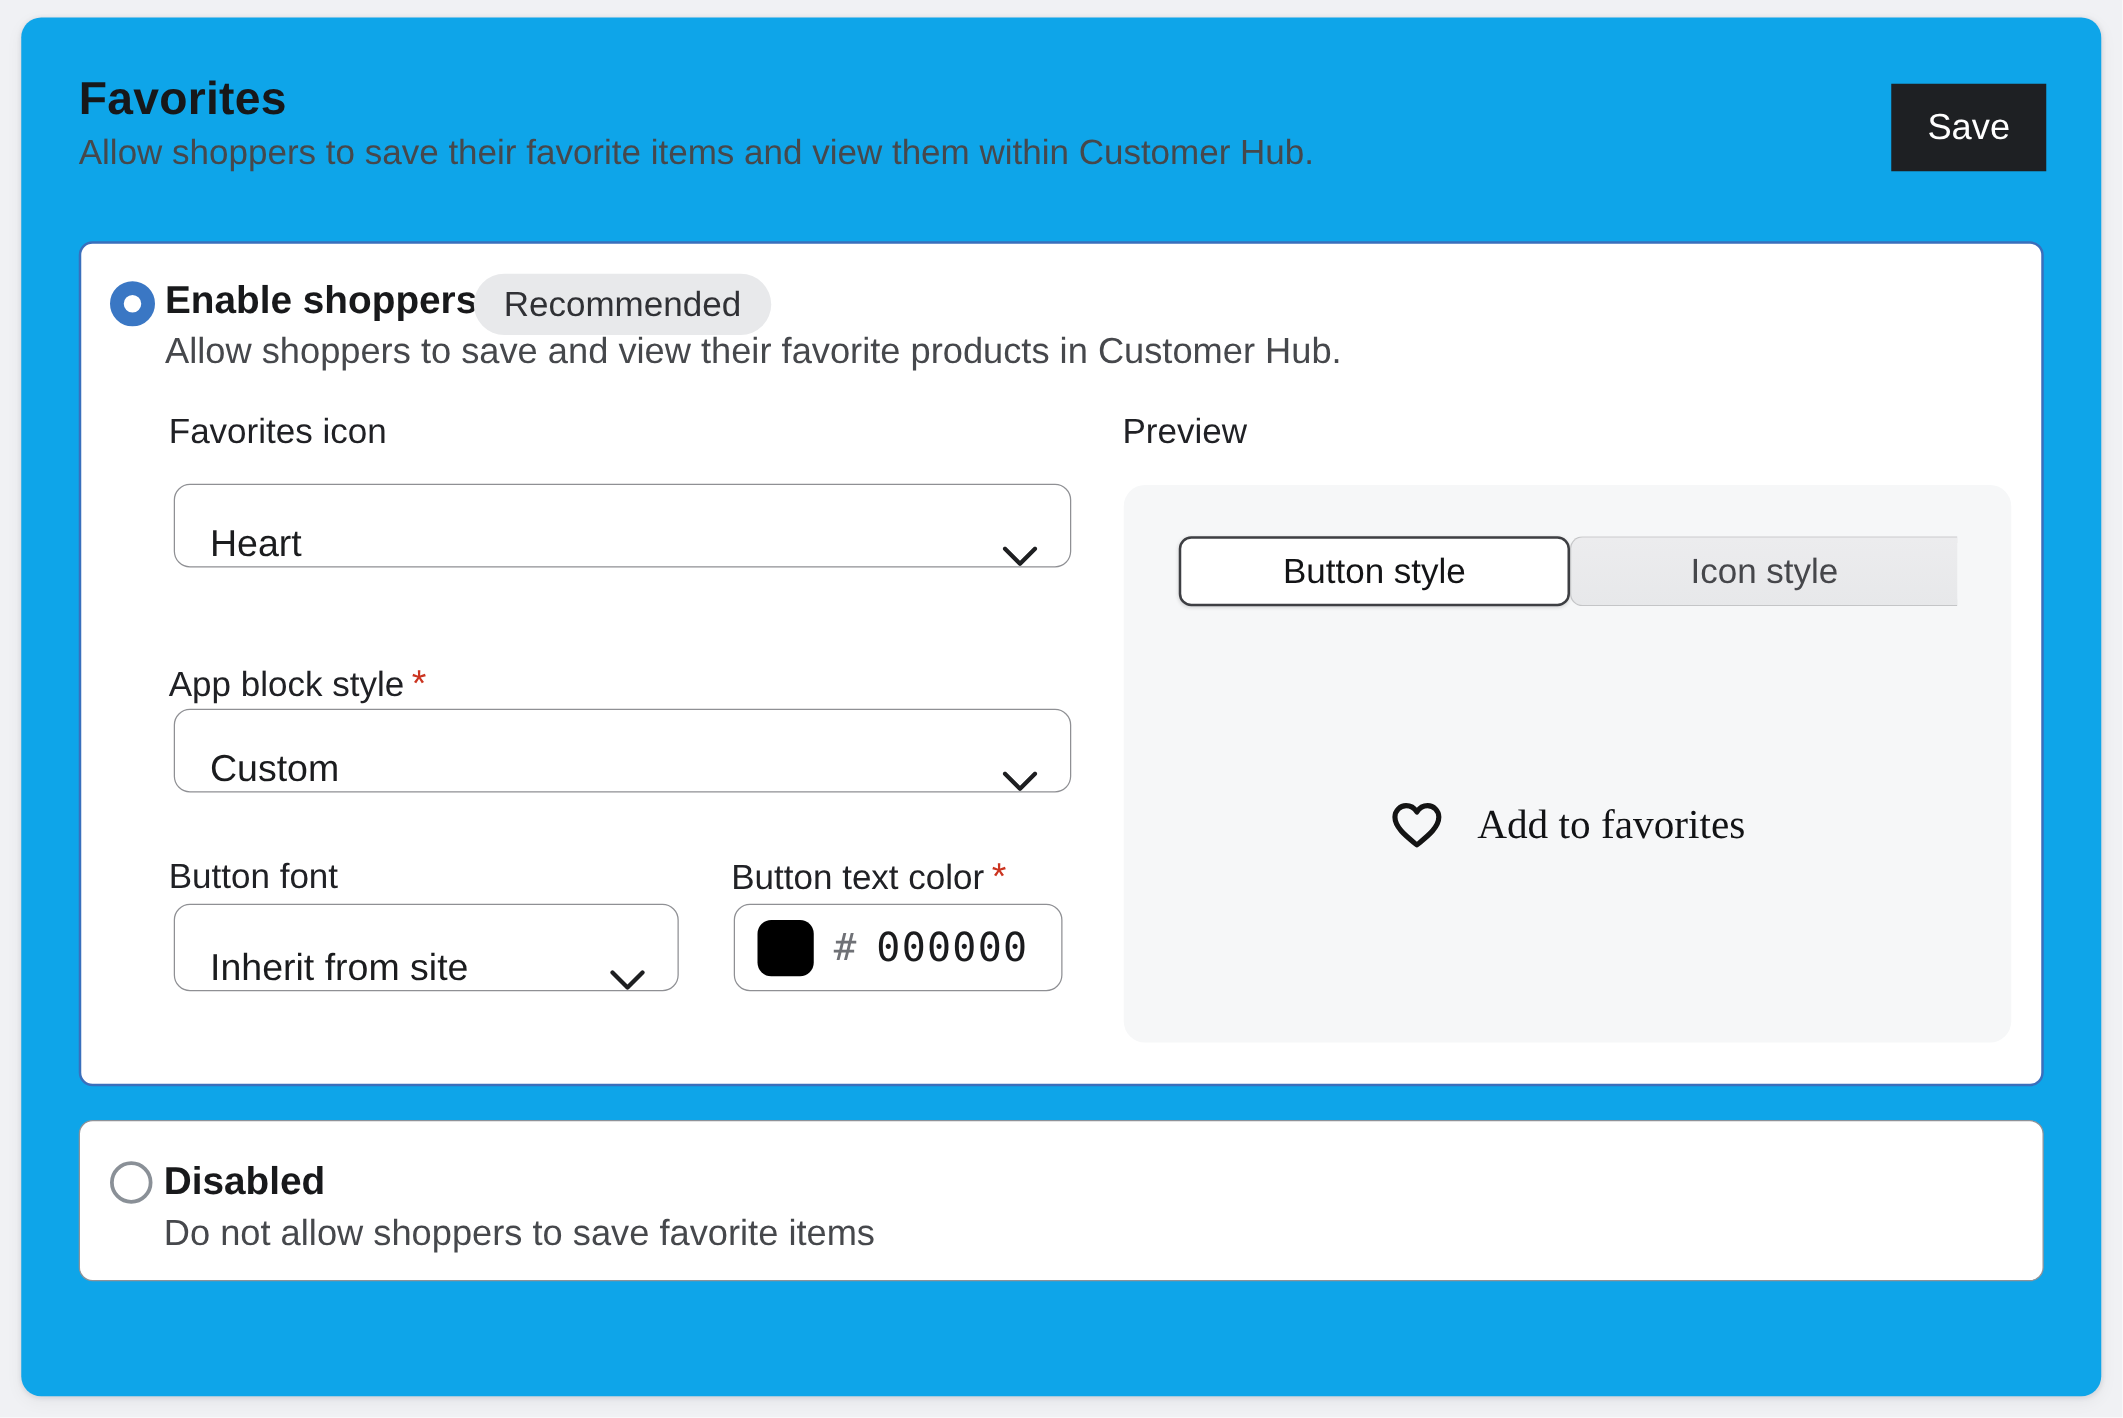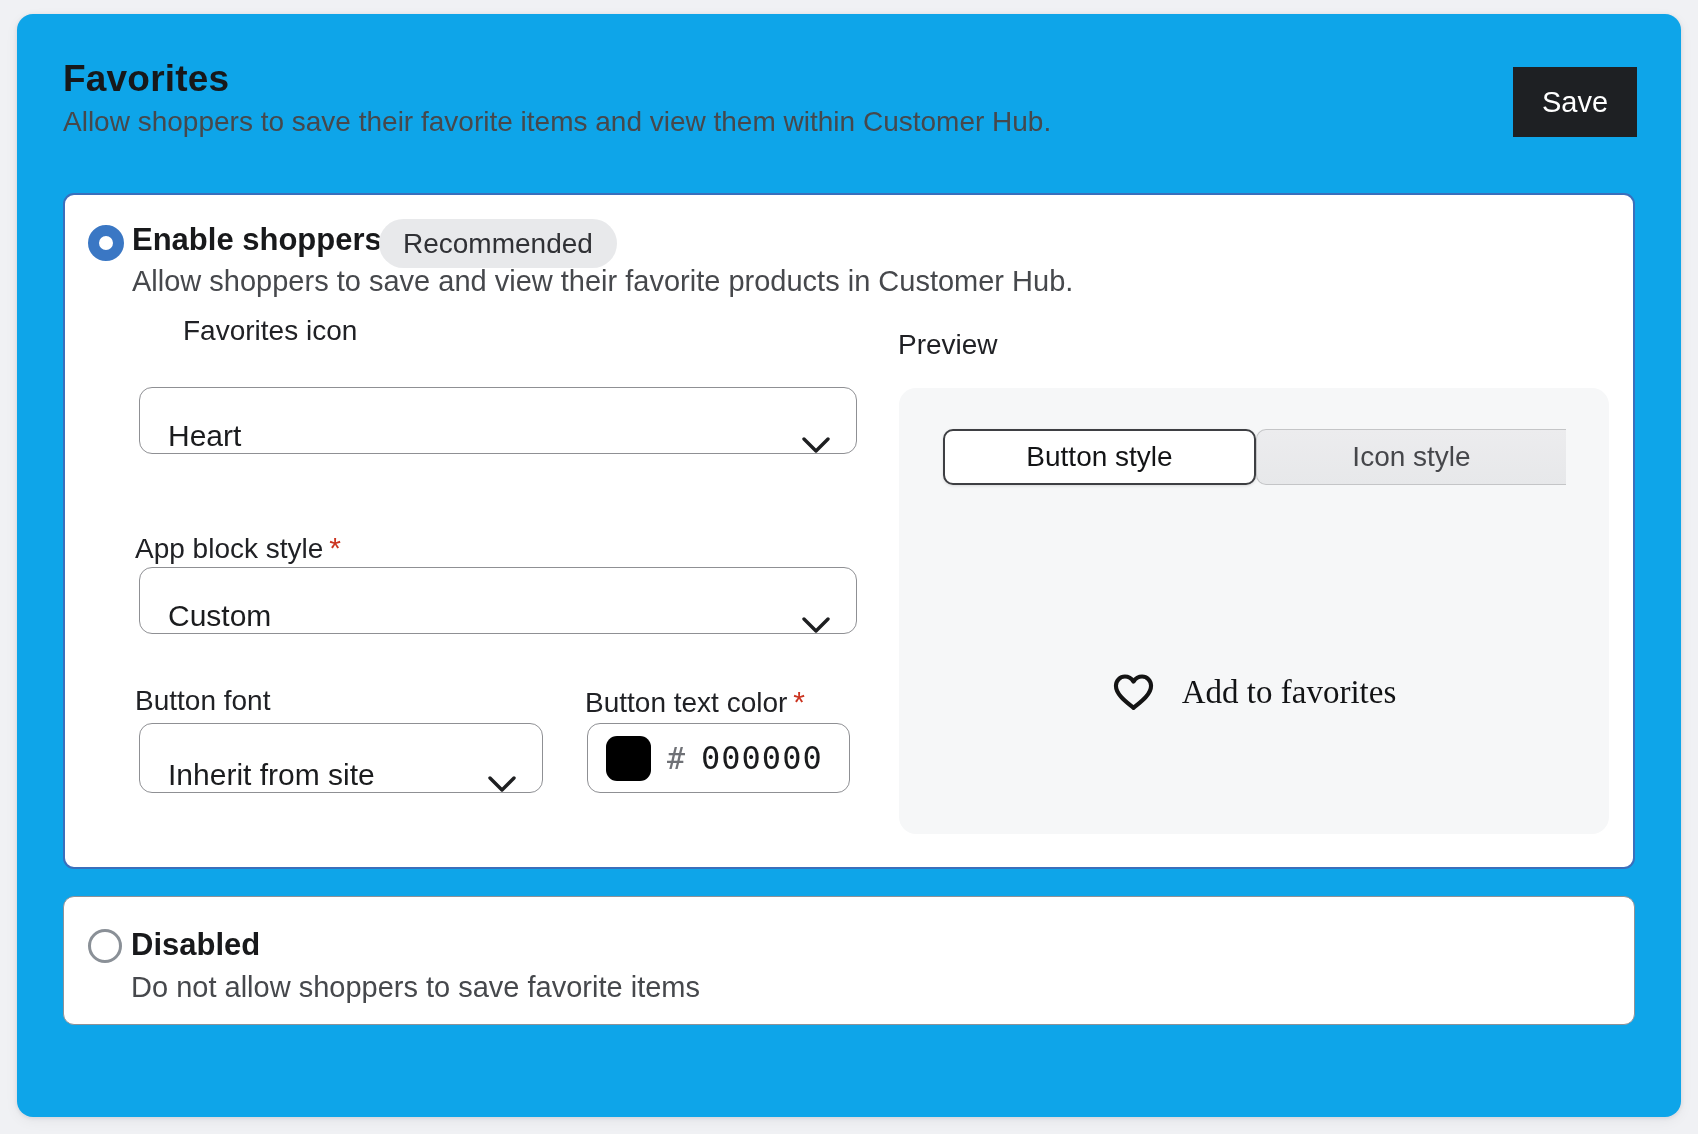--- a/index.html
+++ b/index.html
@@ -69,21 +69,21 @@
   .select-box {
     position:absolute;
     border:1.5px solid #8f9094; border-radius:13px; background:#fff;
     display:flex; align-items:flex-end; justify-content:space-between;
     padding:0 26px 0 28px; cursor:pointer;
     font-size:30px; color:#1b1c1e;
   }
   .sel-favicon { left:74px; top:192px; width:718px; height:67px; }
   .sel-style   { left:74px; top:372px; width:718px; height:67px; }
   .sel-font    { left:74px; top:528px; width:404px; height:70px; }
-  .lbl-favicon { left:70px; top:120px;margin-left:48px; }
+  .lbl-favicon { left:70px; top:134px; }
   .lbl-style   { left:70px; top:336px; }
   .lbl-font    { left:70px; top:490px; }
   .lbl-color   { left:520px; top:490px; }
   .lbl-preview { left:833px; top:134px; }
 
   .chev { width:28px; height:16px; flex:0 0 auto; }
 
   .color-input {
     position:absolute; left:522px; top:528px; width:263px; height:70px;
     border:1.5px solid #8f9094; border-radius:13px; background:#fff;
@@ -115,21 +115,21 @@
   }
   .seg.active {
     background:#ffffff;
     border:2.5px solid #3e3f43;
     border-radius:10px;
     color:#131416;
     box-shadow:0 1px 3px rgba(0,0,0,.12);
   }
   .fav-btn-preview {
     position:absolute; left:0; right:0; top:252px;
-    display:flex; align-items:center; justify-content:center; gap:27px;margin-top:32px;
+    display:flex; align-items:center; justify-content:center; gap:27px;
   }
   .fav-btn-text {
     font-family:"Liberation Serif", serif;
     font-size:33px; color:#121315;
   }
   .heart-svg { width:43px; height:41px; }
 </style>
 </head>
 <body>
 

